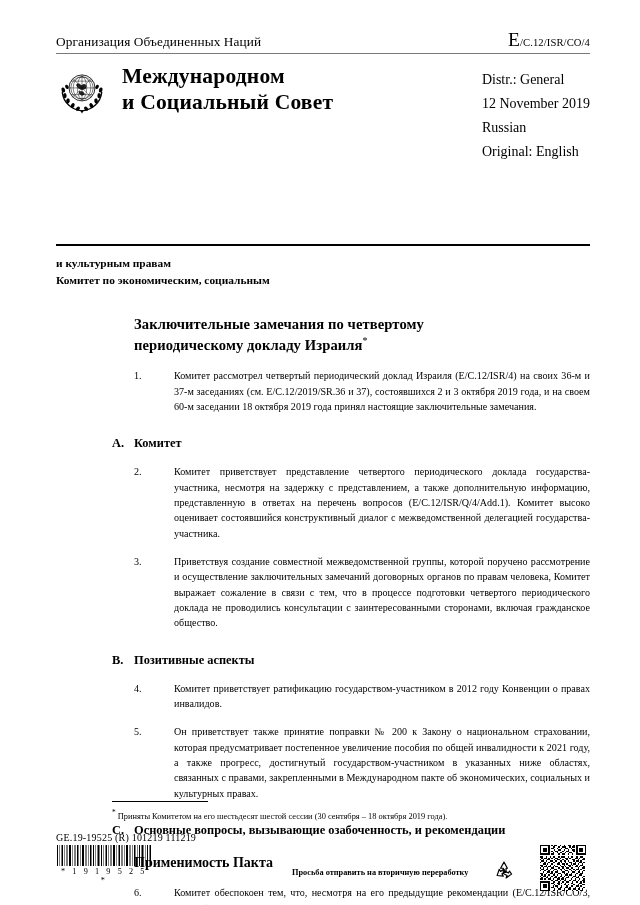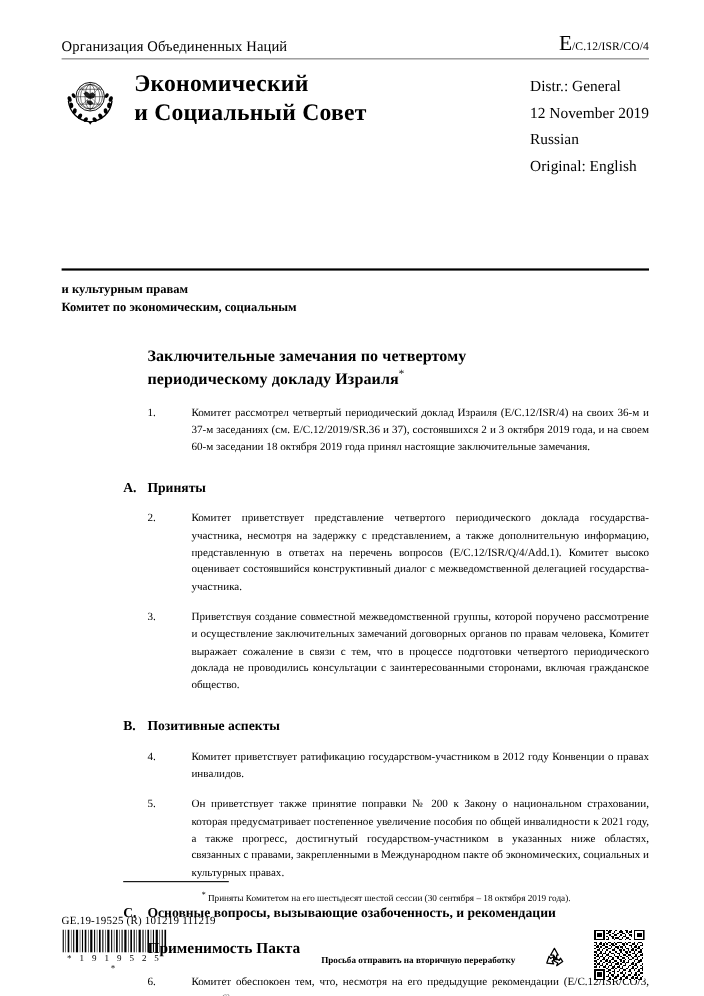--- a/index.html
+++ b/index.html
@@ -175,21 +175,20 @@
     border-top: 1px solid #000;
     margin: 0 0 6px 56px;
     height: 0;
   }
   .fn-text {
     font-size: 8.4px;
     line-height: 1.45;
     margin-left: 56px;
     text-indent: -9px;
     padding-left: 9px;
-    text-align: center;
   }
   .fn-text .star {
     vertical-align: super;
     font-size: 7.2px;
   }
 
   .job-number {
     font-size: 10px;
     margin-top: 9px;
     letter-spacing: 0.2px;
@@ -298,21 +297,21 @@
             <ellipse cx="77" cy="71" rx="3.4" ry="5" transform="rotate(-12 77 71)"></ellipse>
             <ellipse cx="68" cy="80" rx="3.4" ry="5" transform="rotate(-30 68 80)"></ellipse>
             <ellipse cx="58" cy="86" rx="3.2" ry="4.6" transform="rotate(-48 58 86)"></ellipse>
             <ellipse cx="21" cy="44" rx="3" ry="4.4" transform="rotate(-32 21 44)"></ellipse>
             <ellipse cx="79" cy="44" rx="3" ry="4.4" transform="rotate(32 79 44)"></ellipse>
             <path d="M47 90 L50 95 L53 90 Z"></path>
           </g>
         </svg>
 
         <div class="council-title">
-          <div>Экономический</div>
+          <div>Международном</div>
           <div>и Социальный Совет</div>
         </div>
       </div>
 
       <div class="distr-block">
         <div>Distr.: General</div>
         <div>12 November 2019</div>
         <div>Russian</div>
         <div>Original: English</div>
       </div>
@@ -332,21 +331,21 @@
     <div class="doc-title">
       <div>Заключительные замечания по четвертому</div>
       <div><span>периодическому докладу Израиля</span><span class="fn-mark">*</span></div>
     </div>
 
     <div class="para">
       <span class="num">1.</span><span>Комитет рассмотрел четвертый периодический доклад Израиля (E/C.12/ISR/4) на своих 36-м и 37-м заседаниях (см. E/C.12/2019/SR.36 и 37), состоявшихся 2 и 3 октября 2019 года, и на своем 60-м заседании 18 октября 2019 года принял настоящие заключительные замечания.</span>
     </div>
 
     <div class="section-head">
-      <span class="letter">A.</span><span>Приняты</span>
+      <span class="letter">A.</span><span>Комитет</span>
     </div>
 
     <div class="para">
       <span class="num">2.</span><span>Комитет приветствует представление четвертого периодического доклада государства-участника, несмотря на задержку с представлением, а также дополнительную информацию, представленную в ответах на перечень вопросов (E/C.12/ISR/Q/4/Add.1). Комитет высоко оценивает состоявшийся конструктивный диалог с межведомственной делегацией государства-участника.</span>
     </div>
 
     <div class="para">
       <span class="num">3.</span><span>Приветствуя создание совместной межведомственной группы, которой поручено рассмотрение и осуществление заключительных замечаний договорных органов по правам человека, Комитет выражает сожаление в связи с тем, что в процессе подготовки четвертого периодического доклада не проводились консультации с заинтересованными сторонами, включая гражданское общество.</span>
     </div>
 

